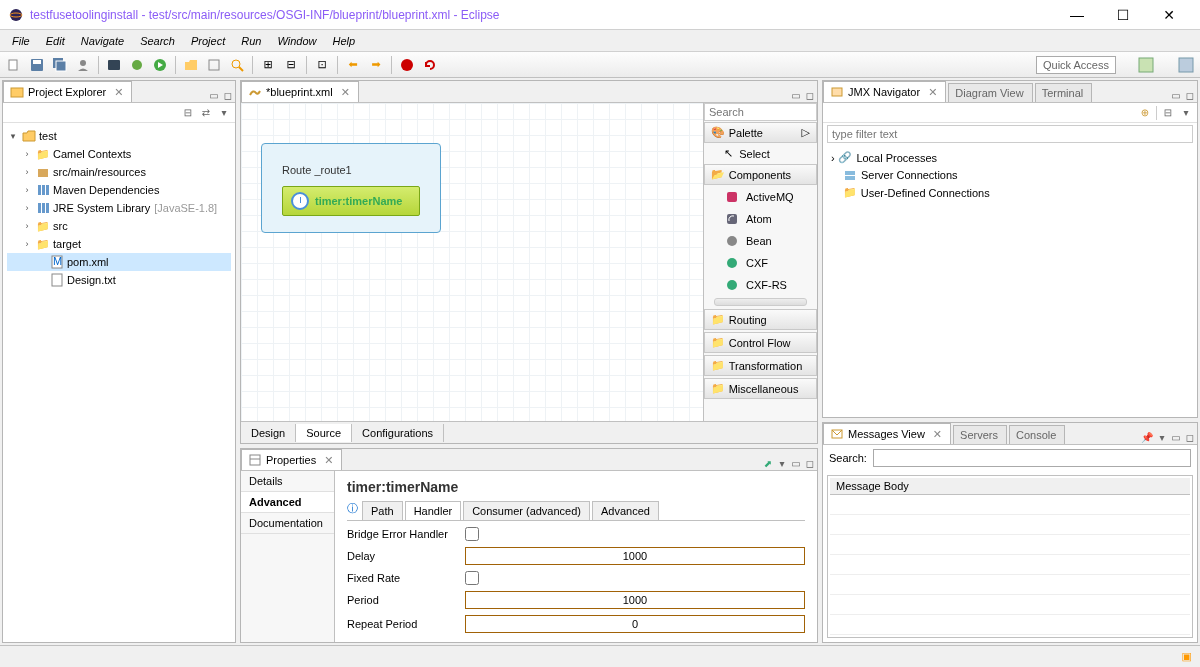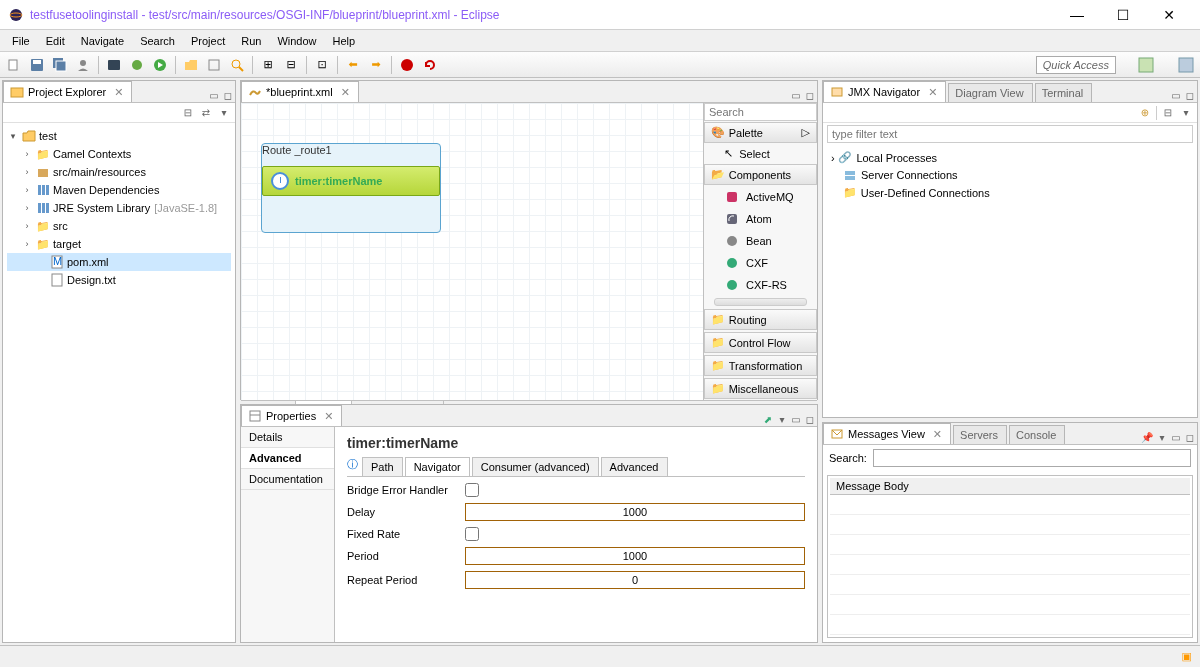--- a/index.html
+++ b/index.html
@@ -2,26 +2,26 @@
 <html><head>
 <meta charset="utf-8">
 <style>
 * { box-sizing: border-box; margin: 0; padding: 0; font-family: "Segoe UI", Tahoma, sans-serif; font-size: 11px; }
 html, body { width: 1200px; height: 667px; overflow: hidden; background: #f0f0f0; }
 .titlebar { height: 30px; background: #fff; border-bottom: 1px solid #d0d0d0; display: flex; align-items: center; padding: 0 8px; }
 .titlebar .icon { width: 16px; height: 16px; margin-right: 6px; }
 .titlebar .title { flex: 1; color: #8b5cf6; font-size: 12px; }
 .winbtns { display: flex; gap: 0; }
 .winbtn { width: 46px; height: 30px; display: flex; align-items: center; justify-content: center; font-size: 14px; color: #000; }
-.menubar { height: 22px; background: #f0f0f0; display: flex; align-items: center; padding: 0 4px; border-bottom: 1px solid #d0d0d0; }
+.menubar { height: 22px; background: #f0f0f0; display: flex; align-items: center; padding: 0 4px; border-bottom: 1px solid #d0d0d0; font-style: italic; }
 .menuitem { padding: 2px 8px; cursor: default; }
 .toolbar { height: 26px; background: linear-gradient(#fdfdfd,#ececec); border-bottom: 1px solid #c0c0c0; display: flex; align-items: center; padding: 0 4px; gap: 3px; }
 .tbtn { width: 20px; height: 20px; display: inline-flex; align-items: center; justify-content: center; border-radius: 2px; }
 .tsep { width: 1px; height: 18px; background: #c0c0c0; margin: 0 2px; }
-.toolbar-right { margin-left: auto; display: flex; align-items: center; gap: 20px; font-style: italic; }
+.toolbar-right { margin-left: auto; display: flex; align-items: center; gap: 20px; }
 .quick-access { border: 1px solid #aaa; background: #fff; padding: 2px 6px; font-size: 11px; color: #666; }
 .workspace { display: flex; height: calc(100% - 30px - 22px - 26px - 22px); }
 .statusbar { height: 22px; background: #f0f0f0; border-top: 1px solid #c0c0c0; display:flex; align-items:center; justify-content:flex-end; padding:0 8px;}
 .pane { background: #fff; border: 1px solid #b6b6b6; margin: 2px; display: flex; flex-direction: column; }
 .pane-tabs { height: 22px; background: #f0f0f0; border-bottom: 1px solid #c0c0c0; display: flex; align-items: flex-end; }
 .tab { padding: 3px 8px 3px 6px; background: #fff; border: 1px solid #b6b6b6; border-bottom: none; margin-right: 2px; display: flex; align-items: center; gap: 4px; font-size: 11px; }
 .tab.inactive { background: #e8e8e8; color: #666; }
 .tab .x { color: #888; margin-left: 4px; }
 .pane-toolbar { height: 20px; display: flex; justify-content: flex-end; align-items: center; gap: 4px; padding: 0 4px; border-bottom: 1px solid #e0e0e0; }
 .mini-icon { width: 14px; height: 14px; display: inline-flex; align-items: center; justify-content: center; font-size: 10px; color: #666; }
@@ -30,21 +30,21 @@
 .right-col { flex: 1; display: flex; flex-direction: column; }
 .tree { padding: 4px 4px; overflow: auto; flex:1;}
 .tree-row { display: flex; align-items: center; padding: 1px 0; gap: 2px; white-space: nowrap; }
 .tree-row .twisty { width: 12px; text-align: center; color: #555; font-size: 9px; }
 .tree-row .ticon { width: 16px; height: 16px; display:inline-flex; align-items:center; justify-content:center;}
 .tree-row.selected { background: #cde8ff; }
 .indent1 { padding-left: 14px; }
 .indent2 { padding-left: 28px; }
 .editor-area { flex: 1; position: relative; background: #fff; display:flex; }
 .canvas { flex:1; background-image: linear-gradient(#eef2f5 1px, transparent 1px), linear-gradient(90deg, #eef2f5 1px, transparent 1px); background-size: 16px 16px; position:relative; }
-.route-box { position:absolute; left:20px; top:40px; width:180px; height:90px; background:#e6f3fa; border:1px solid #5ba4d0; border-radius:4px; padding:0; }
+.route-box { position:absolute; left:20px; top:40px; width:180px; height:90px; background:#e6f3fa; border:1px solid #5ba4d0; border-radius:4px; padding:20px; }
 .route-title { font-size:11px; color:#333; margin-bottom:10px;}
 .timer-node { background:linear-gradient(#d4ec6e,#b6d63a); border:1px solid #7aa717; display:flex; align-items:center; gap:6px; padding:5px 8px; border-radius:2px;}
 .timer-icon { width:18px;height:18px; background:#fff; border-radius:50%; border:2px solid #4a90d9; position:relative;}
 .timer-icon::after{content:"";position:absolute;left:7px;top:3px;width:1px;height:6px;background:#4a90d9;}
 .palette { width:114px; border-left:1px solid #c0c0c0; background:#f7f7f7; display:flex; flex-direction:column; font-size:11px;}
 .palette input { width:100%; border:1px solid #ccc; padding:2px 4px; font-size:11px;}
 .pal-header { background:linear-gradient(#fafafa,#e4e4e4); border:1px solid #c8c8c8; padding:3px 6px; display:flex; align-items:center; gap:4px; margin:1px 0;}
 .pal-item { padding:3px 4px 3px 20px; display:flex; align-items:center; gap:6px;}
 .pal-item .pi { width:16px; height:16px; display:inline-flex; align-items:center; justify-content:center;}
 .editor-bottom-tabs { height:22px; border-top:1px solid #c0c0c0; display:flex; align-items:center; background:#f0f0f0;}
@@ -289,21 +289,21 @@
               </svg>
             </span>
             <span>Design.txt</span>
           </div>
       </div>
     </div>
   </div>
 
   <div class="mid-col">
 
-    <div class="pane" style="height:320px">
+    <div class="pane" style="height:364px">
       <div class="pane-tabs">
         <div class="tab">
           <span>
               <svg width="14" height="14">
                 <path d="M2 10 Q5 4 8 8 Q10 10 12 6" fill="none" stroke="#c93" stroke-width="2"></path>
               </svg>
             </span>
           <span>*blueprint.xml</span>
           <span class="x">✕</span>
         </div>
@@ -425,21 +425,21 @@
         <div class="props-left">
           <div>Details</div>
           <div class="sel">Advanced</div>
           <div>Documentation</div>
         </div>
         <div class="props-right">
           <div class="props-title">timer:timerName</div>
           <div class="subtabs">
             <span style="color:#06c;margin-right:4px">ⓘ</span>
             <div class="subtab">Path</div>
-            <div class="subtab active">Navigator</div>
+            <div class="subtab active">Handler</div>
             <div class="subtab">Consumer (advanced)</div>
             <div class="subtab">Advanced</div>
           </div>
           <div class="form-row">
               <label>Bridge Error Handler</label>
               <input type="checkbox" style="">
             </div>
           <div class="form-row">
               <label>Delay</label>
               <input type="text" value="1000" style="">

